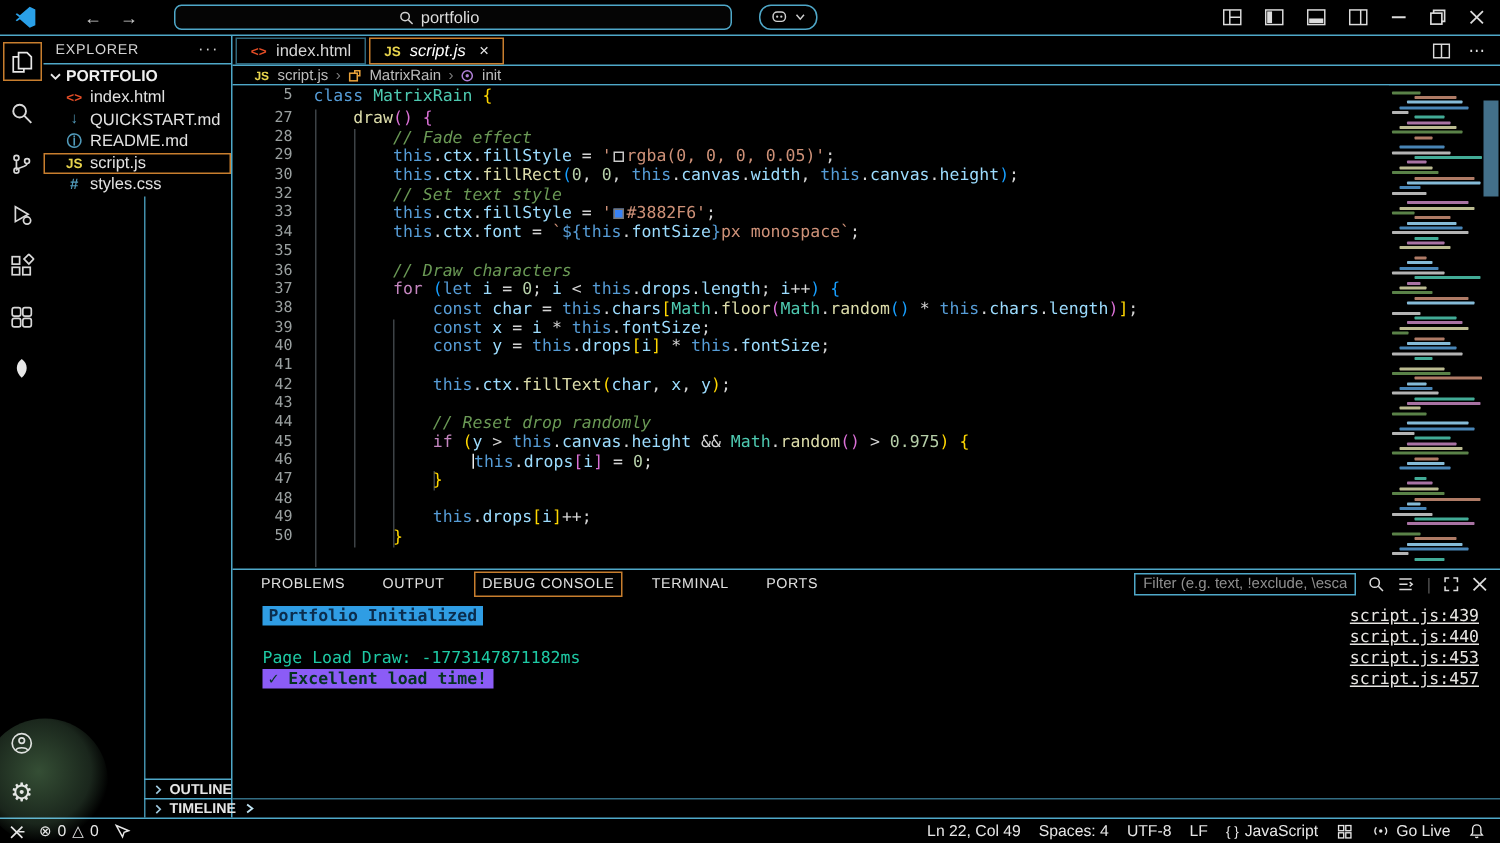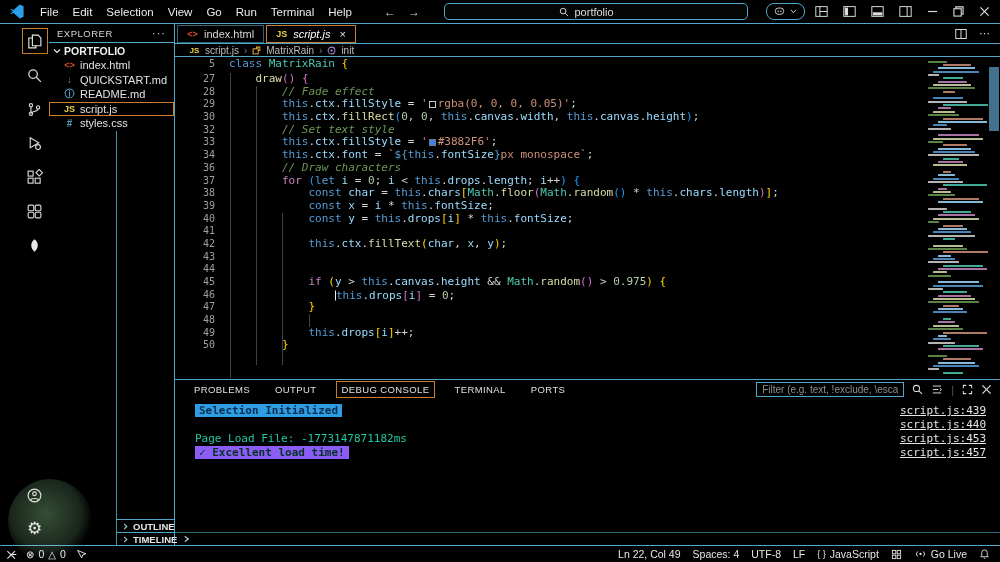--- a/index.html
+++ b/index.html
@@ -23,21 +23,21 @@
   .searchbox{width:372px;height:17px;border:1px solid var(--border);border-radius:5px;
              background:#050505;display:flex;align-items:center;justify-content:center;gap:5px;margin-left:14px;}
   .searchbox input{background:transparent;border:none;outline:none;color:#dcdcdc;
                    font-family:var(--ui-font);font-size:11px;width:58px;}
   .copilot{height:17px;border:1px solid var(--border);border-radius:8px;display:flex;
            align-items:center;gap:5px;padding:0 7px;margin-left:8px;color:#cfcfcf;}
   .winicons{margin-left:auto;display:flex;align-items:center;gap:15px;color:#dcdcdc;}
   .winicons svg{display:block;}
 
   
-  .main{position:relative;display:flex;height:521px;margin-left:20px;}
+  .main{position:relative;display:flex;height:521px;}
   .watermark{position:absolute;left:-12px;bottom:-18px;width:84px;height:84px;border-radius:50%;
              background:radial-gradient(circle at 45% 42%, rgba(96,142,96,.55), rgba(52,76,56,.5) 52%, rgba(18,26,18,0) 70%);
              mix-blend-mode:screen;z-index:40;pointer-events:none;}
 
   .activitybar{width:29px;display:flex;flex-direction:column;align-items:center;
                padding-top:6px;gap:12px;position:relative;z-index:2;}
   .ab-icon{width:22px;height:22px;display:flex;align-items:center;justify-content:center;color:#d8d8d8;}
   .ab-icon.active{outline:1px solid var(--focus);outline-offset:1px;}
   .ab-bottom{margin-top:auto;display:flex;flex-direction:column;gap:11px;align-items:center;padding-bottom:6px;}
   .gear{font-size:17px;line-height:17px;color:#e0e0e0;}
@@ -128,30 +128,20 @@
 </style>
 </head>
 <body>
 
 <div class="app">
 
   <div class="titlebar">
     <svg width="14" height="15" viewBox="0 0 14 16">
       <polygon points="10,0.5 3,6.6 0.9,5.1 0,5.9 2.6,8 0,10.1 0.9,10.9 3,9.4 10,15.5 14,13.6 14,2.4" fill="#2aa0e8"></polygon>
     </svg>
-    <div class="menus">
-      <span>File</span>
-      <span>Edit</span>
-      <span>Selection</span>
-      <span>View</span>
-      <span>Go</span>
-      <span>Run</span>
-      <span>Terminal</span>
-      <span>Help</span>
-    </div>
     <div class="navarrows">
       <span>←</span>
       <span>→</span>
     </div>
     <div class="searchbox">
       <svg width="10" height="10" viewBox="0 0 16 16">
         <circle cx="6.5" cy="6.5" r="4.5" fill="none" stroke="#cfcfcf" stroke-width="1.6"></circle>
         <line x1="10" y1="10" x2="14.5" y2="14.5" stroke="#cfcfcf" stroke-width="1.6"></line>
       </svg>
       <input readonly="" value="portfolio" style="">
@@ -356,29 +346,30 @@
               <div class="code-line"><span class="ln">5</span><span class="ltx"><span class="tk-kw">class</span><span class="tk-pun"> </span><span class="tk-type">MatrixRain</span><span class="tk-pun"> </span><span class="tk-b1">{</span></span></div>
             </div>
           <div class="code-lines" id="code-lines">
               <div class="code-line"><span class="ln">27</span><span class="ltx"><span class="tk-pun">    </span><span class="tk-fn">draw</span><span class="tk-b2">(</span><span class="tk-b2">)</span><span class="tk-pun"> </span><span class="tk-b2">{</span></span></div>
               <div class="code-line"><span class="ln">28</span><span class="ltx"><span class="tk-pun">        </span><span class="tk-cmt">// Fade effect</span></span></div>
               <div class="code-line"><span class="ln">29</span><span class="ltx"><span class="tk-pun">        </span><span class="tk-kw">this</span><span class="tk-pun">.</span><span class="tk-prop">ctx</span><span class="tk-pun">.</span><span class="tk-prop">fillStyle</span><span class="tk-pun"> = </span><span class="tk-str">'</span><span class="swatch swatch-outline"></span><span class="tk-str">rgba(0, 0, 0, 0.05)'</span><span class="tk-pun">;</span></span></div>
               <div class="code-line"><span class="ln">30</span><span class="ltx"><span class="tk-pun">        </span><span class="tk-kw">this</span><span class="tk-pun">.</span><span class="tk-prop">ctx</span><span class="tk-pun">.</span><span class="tk-fn">fillRect</span><span class="tk-b3">(</span><span class="tk-num">0</span><span class="tk-pun">, </span><span class="tk-num">0</span><span class="tk-pun">, </span><span class="tk-kw">this</span><span class="tk-pun">.</span><span class="tk-prop">canvas</span><span class="tk-pun">.</span><span class="tk-prop">width</span><span class="tk-pun">, </span><span class="tk-kw">this</span><span class="tk-pun">.</span><span class="tk-prop">canvas</span><span class="tk-pun">.</span><span class="tk-prop">height</span><span class="tk-b3">)</span><span class="tk-pun">;</span></span></div>
               <div class="code-line"><span class="ln">32</span><span class="ltx"><span class="tk-pun">        </span><span class="tk-cmt">// Set text style</span></span></div>
               <div class="code-line"><span class="ln">33</span><span class="ltx"><span class="tk-pun">        </span><span class="tk-kw">this</span><span class="tk-pun">.</span><span class="tk-prop">ctx</span><span class="tk-pun">.</span><span class="tk-prop">fillStyle</span><span class="tk-pun"> = </span><span class="tk-str">'</span><span class="swatch swatch-blue" style="background: rgb(56, 130, 246);"></span><span class="tk-str">#3882F6'</span><span class="tk-pun">;</span></span></div>
               <div class="code-line"><span class="ln">34</span><span class="ltx"><span class="tk-pun">        </span><span class="tk-kw">this</span><span class="tk-pun">.</span><span class="tk-prop">ctx</span><span class="tk-pun">.</span><span class="tk-prop">font</span><span class="tk-pun"> = </span><span class="tk-str">`</span><span class="tk-kw">${</span><span class="tk-kw">this</span><span class="tk-pun">.</span><span class="tk-prop">fontSize</span><span class="tk-kw">}</span><span class="tk-str">px monospace`</span><span class="tk-pun">;</span></span></div>
+              <div class="code-line"><span class="ln">35</span><span class="ltx"></span></div>
               <div class="code-line"><span class="ln">36</span><span class="ltx"><span class="tk-pun">        </span><span class="tk-cmt">// Draw characters</span></span></div>
               <div class="code-line"><span class="ln">37</span><span class="ltx"><span class="tk-pun">        </span><span class="tk-ctrl">for</span><span class="tk-pun"> </span><span class="tk-b3">(</span><span class="tk-kw">let</span><span class="tk-pun"> </span><span class="tk-prop">i</span><span class="tk-pun"> = </span><span class="tk-num">0</span><span class="tk-pun">; </span><span class="tk-prop">i</span><span class="tk-pun"> &lt; </span><span class="tk-kw">this</span><span class="tk-pun">.</span><span class="tk-prop">drops</span><span class="tk-pun">.</span><span class="tk-prop">length</span><span class="tk-pun">; </span><span class="tk-prop">i</span><span class="tk-pun">++</span><span class="tk-b3">)</span><span class="tk-pun"> </span><span class="tk-b3">{</span></span></div>
               <div class="code-line"><span class="ln">38</span><span class="ltx"><span class="tk-pun">            </span><span class="tk-kw">const</span><span class="tk-pun"> </span><span class="tk-prop">char</span><span class="tk-pun"> = </span><span class="tk-kw">this</span><span class="tk-pun">.</span><span class="tk-prop">chars</span><span class="tk-b1">[</span><span class="tk-type">Math</span><span class="tk-pun">.</span><span class="tk-fn">floor</span><span class="tk-b2">(</span><span class="tk-type">Math</span><span class="tk-pun">.</span><span class="tk-fn">random</span><span class="tk-b3">(</span><span class="tk-b3">)</span><span class="tk-pun"> * </span><span class="tk-kw">this</span><span class="tk-pun">.</span><span class="tk-prop">chars</span><span class="tk-pun">.</span><span class="tk-prop">length</span><span class="tk-b2">)</span><span class="tk-b1">]</span><span class="tk-pun">;</span></span></div>
               <div class="code-line"><span class="ln">39</span><span class="ltx"><span class="tk-pun">            </span><span class="tk-kw">const</span><span class="tk-pun"> </span><span class="tk-prop">x</span><span class="tk-pun"> = </span><span class="tk-prop">i</span><span class="tk-pun"> * </span><span class="tk-kw">this</span><span class="tk-pun">.</span><span class="tk-prop">fontSize</span><span class="tk-pun">;</span></span></div>
               <div class="code-line"><span class="ln">40</span><span class="ltx"><span class="tk-pun">            </span><span class="tk-kw">const</span><span class="tk-pun"> </span><span class="tk-prop">y</span><span class="tk-pun"> = </span><span class="tk-kw">this</span><span class="tk-pun">.</span><span class="tk-prop">drops</span><span class="tk-b1">[</span><span class="tk-prop">i</span><span class="tk-b1">]</span><span class="tk-pun"> * </span><span class="tk-kw">this</span><span class="tk-pun">.</span><span class="tk-prop">fontSize</span><span class="tk-pun">;</span></span></div>
               <div class="code-line"><span class="ln">41</span><span class="ltx"></span></div>
               <div class="code-line"><span class="ln">42</span><span class="ltx"><span class="tk-pun">            </span><span class="tk-kw">this</span><span class="tk-pun">.</span><span class="tk-prop">ctx</span><span class="tk-pun">.</span><span class="tk-fn">fillText</span><span class="tk-b1">(</span><span class="tk-prop">char</span><span class="tk-pun">, </span><span class="tk-prop">x</span><span class="tk-pun">, </span><span class="tk-prop">y</span><span class="tk-b1">)</span><span class="tk-pun">;</span></span></div>
               <div class="code-line"><span class="ln">43</span><span class="ltx"></span></div>
-              <div class="code-line"><span class="ln">44</span></div>
+              <div class="code-line"><span class="ln">44</span><span class="ltx"><span class="tk-pun">            </span><span class="tk-cmt">// Reset drop randomly</span></span></div>
               <div class="code-line"><span class="ln">45</span><span class="ltx"><span class="tk-pun">            </span><span class="tk-ctrl">if</span><span class="tk-pun"> </span><span class="tk-b1">(</span><span class="tk-prop">y</span><span class="tk-pun"> &gt; </span><span class="tk-kw">this</span><span class="tk-pun">.</span><span class="tk-prop">canvas</span><span class="tk-pun">.</span><span class="tk-prop">height</span><span class="tk-pun"> &amp;&amp; </span><span class="tk-type">Math</span><span class="tk-pun">.</span><span class="tk-fn">random</span><span class="tk-b2">(</span><span class="tk-b2">)</span><span class="tk-pun"> &gt; </span><span class="tk-num">0.975</span><span class="tk-b1">)</span><span class="tk-pun"> </span><span class="tk-b1">{</span></span></div>
               <div class="code-line"><span class="ln">46</span><span class="ltx"><span class="tk-pun">                </span><span class="caret"></span><span class="tk-kw">this</span><span class="tk-pun">.</span><span class="tk-prop">drops</span><span class="tk-b2">[</span><span class="tk-prop">i</span><span class="tk-b2">]</span><span class="tk-pun"> = </span><span class="tk-num">0</span><span class="tk-pun">;</span></span></div>
               <div class="code-line"><span class="ln">47</span><span class="ltx"><span class="tk-pun">            </span><span class="tk-b1">}</span></span></div>
               <div class="code-line"><span class="ln">48</span><span class="ltx"></span></div>
               <div class="code-line"><span class="ln">49</span><span class="ltx"><span class="tk-pun">            </span><span class="tk-kw">this</span><span class="tk-pun">.</span><span class="tk-prop">drops</span><span class="tk-b1">[</span><span class="tk-prop">i</span><span class="tk-b1">]</span><span class="tk-pun">++</span><span class="tk-pun">;</span></span></div>
               <div class="code-line"><span class="ln">50</span><span class="ltx"><span class="tk-pun">        </span><span class="tk-b1">}</span></span></div>
             </div>
         </div>
         <div class="minimap" id="minimap">
             <div class="mm-row">
@@ -680,28 +671,28 @@
                 <polyline points="6,14 2,14 2,10" fill="none" stroke="#dcdcdc" stroke-width="1.5"></polyline>
               </svg>
             <svg width="11" height="11" viewBox="0 0 12 12">
                 <line x1="1.5" y1="1.5" x2="10.5" y2="10.5" stroke="#dcdcdc" stroke-width="1.3"></line>
                 <line x1="10.5" y1="1.5" x2="1.5" y2="10.5" stroke="#dcdcdc" stroke-width="1.3"></line>
               </svg>
           </div>
         </div>
         <div class="console" id="console-list">
             <div class="console-entry">
-              <span class="msg-badge-blue">Selection Initialized</span>
+              <span class="msg-badge-blue">Portfolio Initialized</span>
               <span class="src-link">script.js:439</span>
             </div>
             <div class="console-entry">
               <span class="src-link">script.js:440</span>
             </div>
             <div class="console-entry">
-              <span class="msg-green">Page Load File: -1773147871182ms</span>
+              <span class="msg-green">Page Load Draw: -1773147871182ms</span>
               <span class="src-link">script.js:453</span>
             </div>
             <div class="console-entry">
               <span class="msg-badge-green">✓ Excellent load time!</span>
               <span class="src-link">script.js:457</span>
             </div>
           </div>
         <div class="repl">
           <svg width="7" height="8" viewBox="0 0 8 8">
               <polyline points="2,1 6,4 2,7" fill="none" stroke="#bfe3f2" stroke-width="1.4"></polyline>

